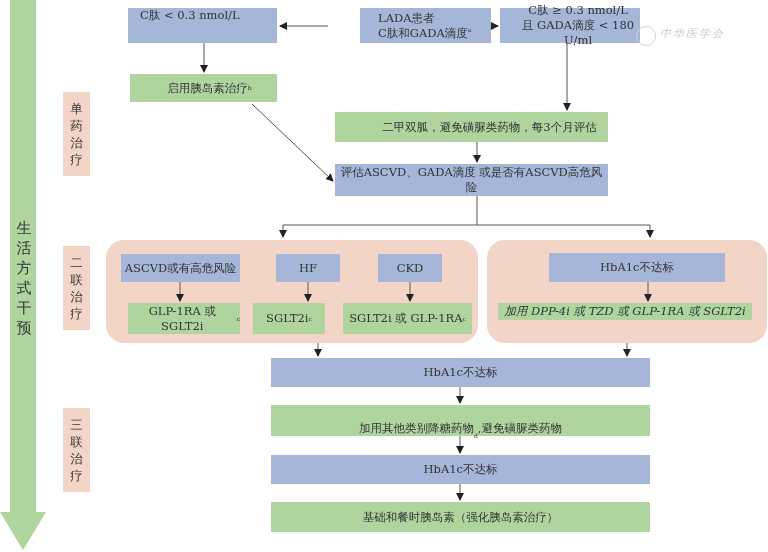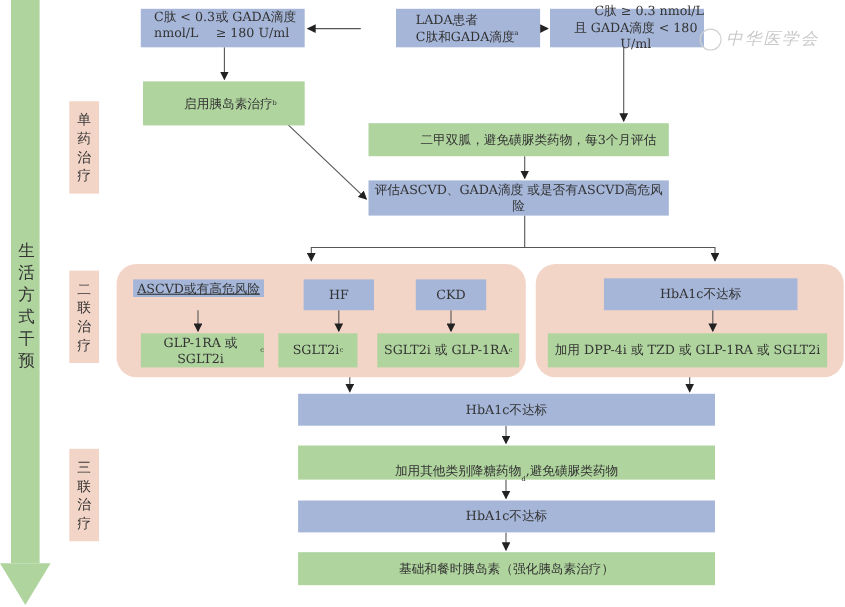--- a/index.html
+++ b/index.html
@@ -12,21 +12,21 @@
   .pink-cont { position: absolute; background: #f3d5c8; border-radius: 18px; }
   .stage { position: absolute; background: #f3d5c8; display: flex; flex-direction: column; align-items: center;
            justify-content: center; font-size: 12.5px; line-height: 17px; color: #333; }
   .stage span { display: block; }
   .left-text { text-align: left; justify-content: flex-start; padding-left: 12px; }
   sup { font-size: 6px; vertical-align: super; line-height: 0; }
   svg.lines { position: absolute; left: 0; top: 0; }
   .life-arrow { position: absolute; left: 0; top: 0; }
   .life-label { position: absolute; left: 12px; top: 218px; width: 24px; display: flex; flex-direction: column;
                 align-items: center; font-size: 15px; line-height: 20px; color: #333; }
-  .watermark { position: absolute; left: 646px; top: 26px; font-size: 15px; color: #c9c9c9; font-style: italic;
+  .watermark { position: absolute; left: 646px; top: 26px; font-size: 11px; color: #c9c9c9; font-style: italic;
                letter-spacing: 2px; }
   .wm-logo { position: absolute; left: 636px; top: 26px; width: 18px; height: 18px; border: 1px solid #d0d0d0;
              border-radius: 50%; }
 </style>
 </head>
 <body>
 
 <svg class="life-arrow" width="50" height="552">
   <rect x="10" y="0" width="26" height="512" fill="#afd49e"></rect>
   <polygon points="0,512 46,512 23,550" fill="#afd49e"></polygon>
@@ -95,61 +95,60 @@
     <line x1="627" y1="343" x2="627" y2="356" marker-end="url(#ah)"></line>
 
     <line x1="460" y1="387" x2="460" y2="403" marker-end="url(#ah)"></line>
     <line x1="460" y1="436" x2="460" y2="453" marker-end="url(#ah)"></line>
     <line x1="460" y1="484" x2="460" y2="500" marker-end="url(#ah)"></line>
   </g>
 </svg>
 
 <div class="box blue left-text" style="left:128px; top:8px; width:149px; height:35px; flex-direction:row; align-items:flex-start; padding-left:12px;">
   <span>C肽 &lt; 0.3 nmol/L</span>
-  <span>或 GADA滴度 ≥ 180 U/ml</span>
 </div>
 <div class="box blue" style="left:328px; top:8px; width:131px; height:35px; flex-direction:column; align-items:flex-start; padding-left:18px;margin-left:32px;">
   <span>LADA患者</span>
   <span><span>C肽和GADA滴度</span><sup>a</sup></span>
 </div>
-<div class="box blue" style="left:500px; top:8px; width:140px; height:35px; flex-direction:column; align-items:flex-end; padding-left:16px;">
+<div class="box blue" style="left:500px; top:8px; width:140px; height:35px; flex-direction:column; align-items:center; padding-left:16px;">
   <span>C肽 ≥ 0.3 nmol/L</span>
   <span>且 GADA滴度 &lt; 180 U/ml</span>
 </div>
 
 <div class="wm-logo"></div>
 <div class="watermark" style="left:660px;">中华医学会</div>
 
-<div class="box green" style="left:130px; top:74px; width:147px; height:40px;padding-left:12px;">
+<div class="box green" style="left:130px; top:74px; width:147px; height:28px;padding-left:12px;">
   <span>启用胰岛素治疗</span>
     <sup>b</sup>
 </div>
 
 <div class="box green" style="left:335px; top:112px; width:273px; height:30px;padding-left:36px;">二甲双胍，避免磺脲类药物，每3个月评估</div>
 <div class="box blue" style="left:335px; top:164px; width:273px; height:32px;">评估ASCVD、GADA滴度 或是否有ASCVD高危风险</div>
 
-<div class="box blue" style="left:121px; top:254px; width:119px; height:16px;text-decoration:underline;">ASCVD或有高危风险</div>
+<div class="box blue" style="left:121px; top:254px; width:119px; height:28px;">ASCVD或有高危风险</div>
 <div class="box blue" style="left:276px; top:254px; width:64px; height:28px;">HF</div>
 <div class="box blue" style="left:378px; top:254px; width:64px; height:28px;">CKD</div>
 
 <div class="box green" style="left:128px; top:303px; width:112px; height:31px;">
   <span>GLP-1RA 或 SGLT2i</span>
     <sup>c</sup>
 </div>
 <div class="box green" style="left:253px; top:303px; width:72px; height:31px;">
   <span>SGLT2i</span>
     <sup>c</sup>
 </div>
 <div class="box green" style="left:343px; top:303px; width:129px; height:31px;">
   <span>SGLT2i 或 GLP-1RA</span>
     <sup>c</sup>
 </div>
 
 <div class="box blue" style="left:549px; top:253px; width:176px; height:29px;">HbA1c不达标</div>
-<div class="box green" style="left:498px; top:303px; width:254px; height:31px;">加用 DPP-4i 或 TZD 或 GLP-1RA 或 SGLT2i</div>
+<div class="box green" style="left:498px; top:303px; width:254px; height:17px;font-style:italic;">加用 DPP-4i 或 TZD 或 GLP-1RA 或 SGLT2i</div>
 
 <div class="box blue" style="left:271px; top:358px; width:379px; height:29px;">HbA1c不达标</div>
 <div class="box green" style="left:271px; top:405px; width:379px; height:31px;align-items:flex-end;">
   <span>加用其他类别降糖药物</span>
     <sup>d</sup>
     <span> ,避免磺脲类药物</span>
 </div>
 <div class="box blue" style="left:271px; top:455px; width:379px; height:29px;">HbA1c不达标</div>
 <div class="box green" style="left:271px; top:502px; width:379px; height:30px;">基础和餐时胰岛素（强化胰岛素治疗）</div>
 

